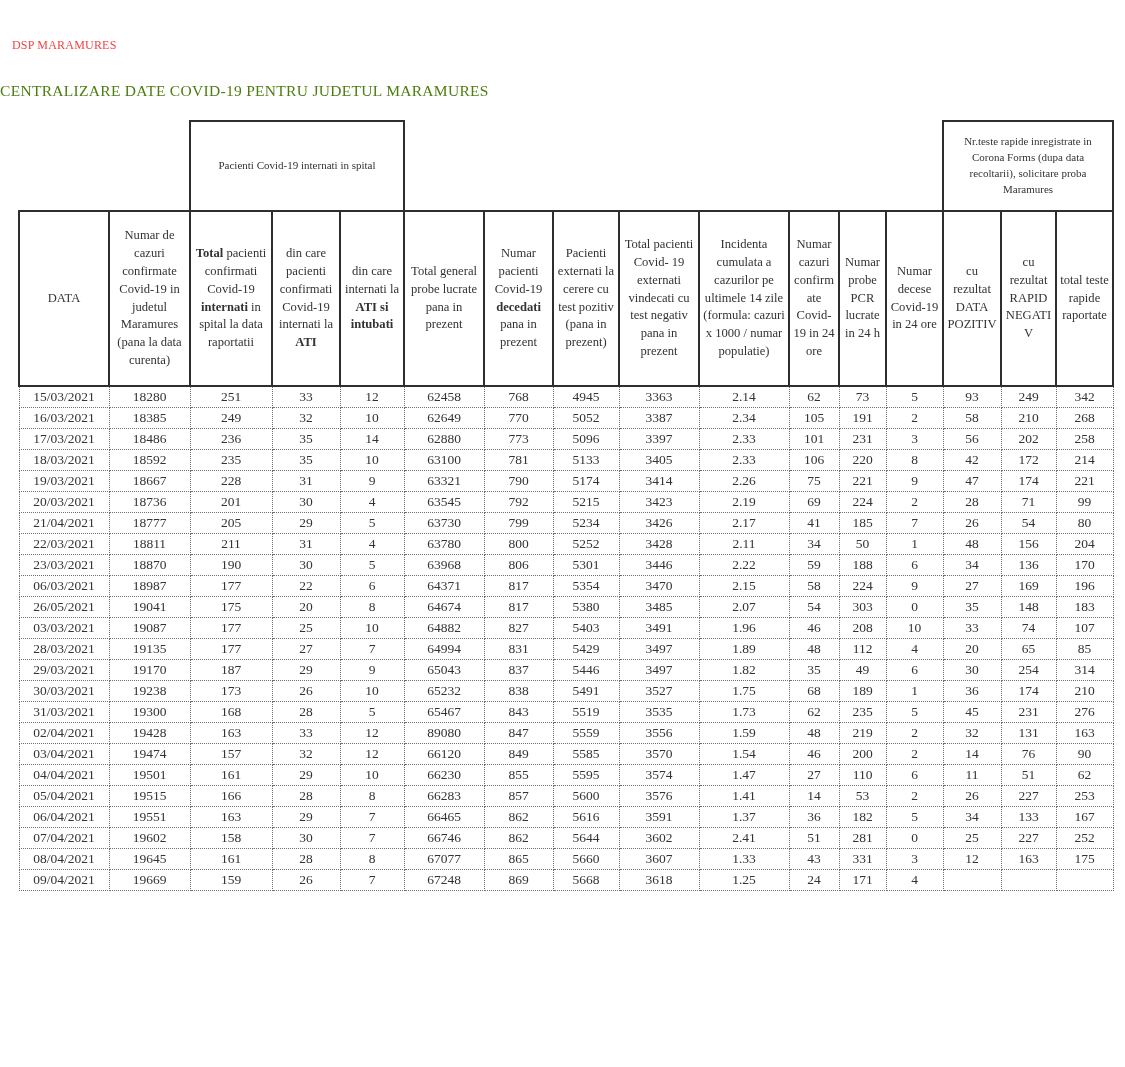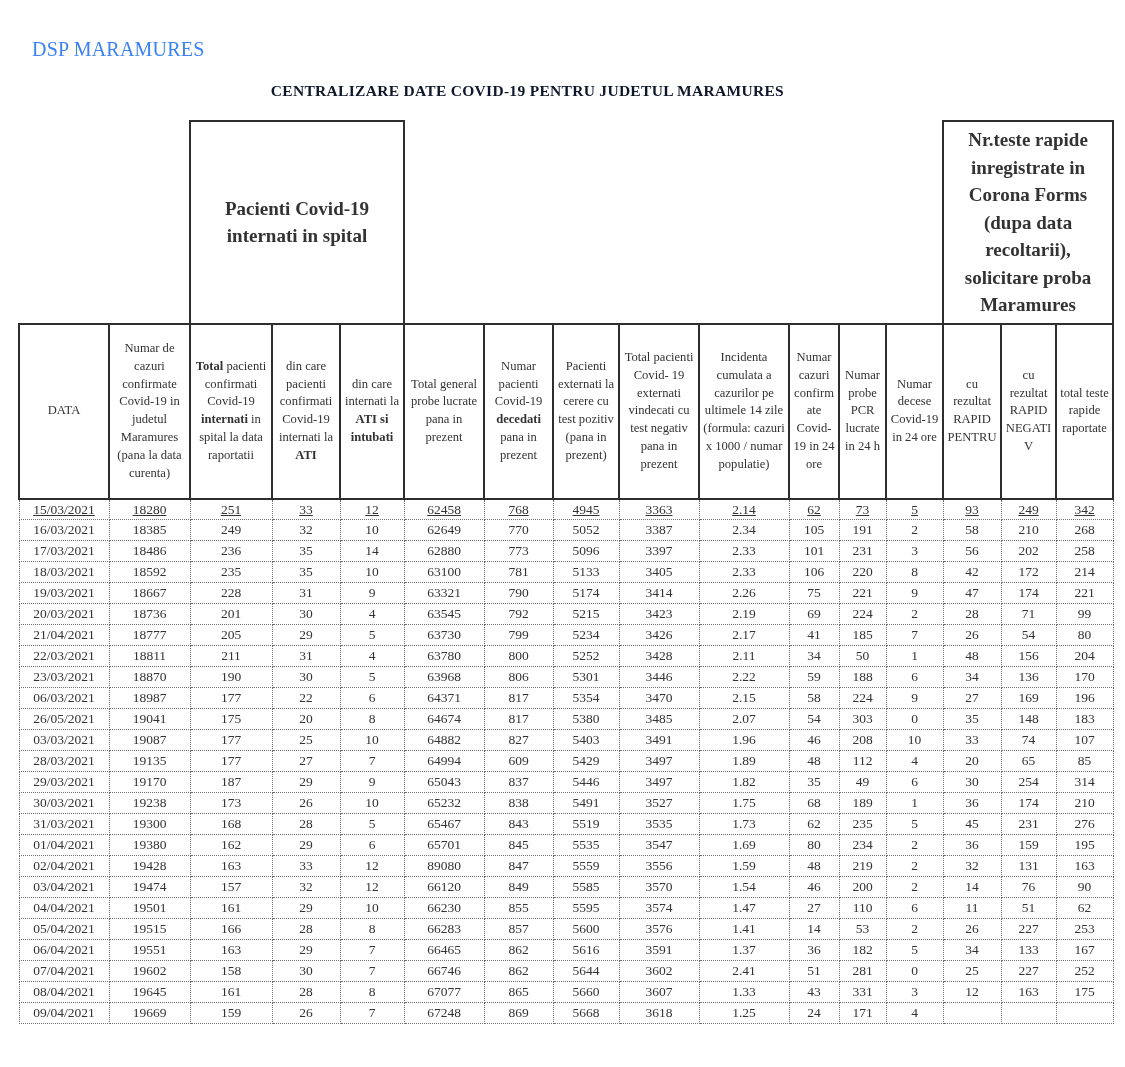--- a/index.html
+++ b/index.html
@@ -8,56 +8,55 @@
     position: relative;
     width: 1125px;
     height: 1067px;
     background: #ffffff;
     font-family: "Liberation Serif", "DejaVu Serif", serif;
     color: #333333;
     overflow: hidden;
   }
   .letterhead {
     position: absolute;
-    left: 32px;
+    left: 12px;
     top: 38px;
-    font-size: 20px;
+    font-size: 12px;
     letter-spacing: 0.2px;
-    color: #3b82f6;
+    color: #ef4444;
   }
   .doc-title {
     position: absolute;
     left: 0;
     top: 82px;
     width: 784px;
-    text-align: right;
-    font-weight: bold;
+    text-align: left;
+    font-weight: normal;
     font-size: 15.5px;
     letter-spacing: 0.3px;
-    color: #0f172a;
+    color: #4d7c0f;
   }
   table.covid {
     position: absolute;
     left: 18px;
     top: 120px;
     width: 1094px;
     border-collapse: collapse;
     table-layout: fixed;
   }
   tr.group-row { height: 90px; }
   td.group-spacer { border: none; padding: 0; }
   td.group-box {
     border: 2px solid #2e2e2e;
     text-align: center;
     vertical-align: middle;
-    font-size: 19px;
+    font-size: 11px;
     line-height: 1.45;
     padding: 4px 10px;
     color: #333333;
-    font-weight: bold;
   }
   tr.header-row { height: 175px; }
   tr.header-row th {
     border: 2px solid #2e2e2e;
     font-weight: normal;
     font-size: 12.6px;
     line-height: 1.42;
     text-align: center;
     vertical-align: middle;
     padding: 2px 3px;
@@ -67,21 +66,21 @@
   tr.header-row th b { font-weight: bold; }
   tbody.data-body td {
     height: 21px;
     border: 1px dotted #6f6f6f;
     text-align: center;
     vertical-align: middle;
     font-size: 13.5px;
     padding: 0 2px;
     color: #333333;
   }
-  tbody.data-body tr:first-child td { border-top: 2px solid #2e2e2e; text-decoration: underline; }
+  tbody.data-body tr:first-child td { border-top: 2px solid #2e2e2e; }
   
   col.c1 { width: 90px; }  col.c2 { width: 81px; }  col.c3 { width: 82px; }
   col.c4 { width: 68px; }  col.c5 { width: 64px; }  col.c6 { width: 80px; }
   col.c7 { width: 69px; }  col.c8 { width: 66px; }  col.c9 { width: 80px; }
   col.c10 { width: 90px; } col.c11 { width: 50px; } col.c12 { width: 47px; }
   col.c13 { width: 57px; } col.c14 { width: 58px; } col.c15 { width: 55px; }
   col.c16 { width: 57px; }
 </style>
 </head>
 <body>
@@ -123,21 +122,21 @@
           <th><span>din care pacienti confirmati Covid-19 internati la </span><b>ATI</b></th>
           <th><span>din care internati la </span><b>ATI si intubati</b></th>
           <th><span>Total general probe lucrate pana in prezent</span></th>
           <th><span>Numar pacienti Covid-19 </span><b>decedati</b><span> pana in prezent</span></th>
           <th><span>Pacienti externati la cerere cu test pozitiv (pana in prezent)</span></th>
           <th><span>Total pacienti Covid- 19 externati vindecati cu test negativ pana in prezent</span></th>
           <th><span>Incidenta cumulata a cazurilor pe ultimele 14 zile (formula: cazuri x 1000 / numar populatie)</span></th>
           <th><span>Numar cazuri confirmate Covid-19 in 24 ore</span></th>
           <th><span>Numar probe PCR lucrate in 24 h</span></th>
           <th><span>Numar decese Covid-19 in 24 ore</span></th>
-          <th><span>cu rezultat RAPID PENTRU</span></th>
+          <th><span>cu rezultat DATA POZITIV</span></th>
           <th><span>cu rezultat RAPID NEGATIV</span></th>
           <th><span>total teste rapide raportate</span></th>
         </tr>
     </thead>
     <tbody class="data-body" id="table-body">
         <tr>
           <td>15/03/2021</td>
           <td>18280</td>
           <td>251</td>
           <td>33</td>
@@ -352,21 +351,21 @@
           <td>74</td>
           <td>107</td>
         </tr>
         <tr>
           <td>28/03/2021</td>
           <td>19135</td>
           <td>177</td>
           <td>27</td>
           <td>7</td>
           <td>64994</td>
-          <td>609</td>
+          <td>831</td>
           <td>5429</td>
           <td>3497</td>
           <td>1.89</td>
           <td>48</td>
           <td>112</td>
           <td>4</td>
           <td>20</td>
           <td>65</td>
           <td>85</td>
         </tr>
@@ -418,38 +417,20 @@
           <td>3535</td>
           <td>1.73</td>
           <td>62</td>
           <td>235</td>
           <td>5</td>
           <td>45</td>
           <td>231</td>
           <td>276</td>
         </tr>
         <tr>
-          <td>01/04/2021</td>
-          <td>19380</td>
-          <td>162</td>
-          <td>29</td>
-          <td>6</td>
-          <td>65701</td>
-          <td>845</td>
-          <td>5535</td>
-          <td>3547</td>
-          <td>1.69</td>
-          <td>80</td>
-          <td>234</td>
-          <td>2</td>
-          <td>36</td>
-          <td>159</td>
-          <td>195</td>
-        </tr>
-        <tr>
           <td>02/04/2021</td>
           <td>19428</td>
           <td>163</td>
           <td>33</td>
           <td>12</td>
           <td>89080</td>
           <td>847</td>
           <td>5559</td>
           <td>3556</td>
           <td>1.59</td>

